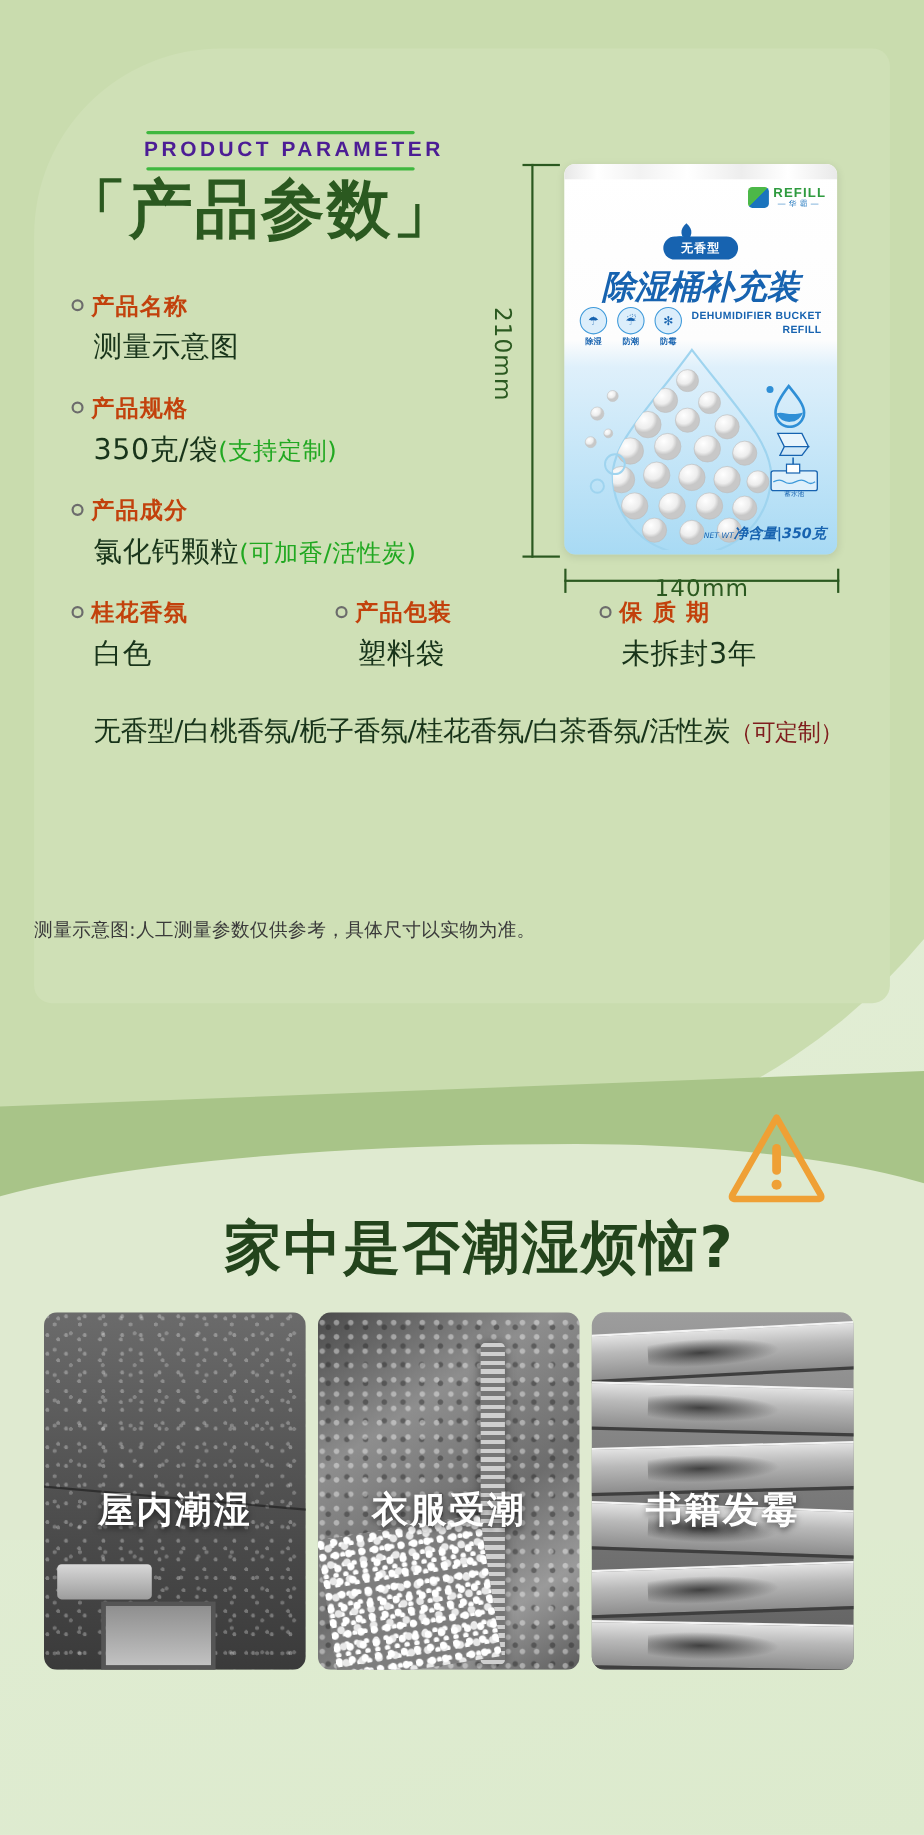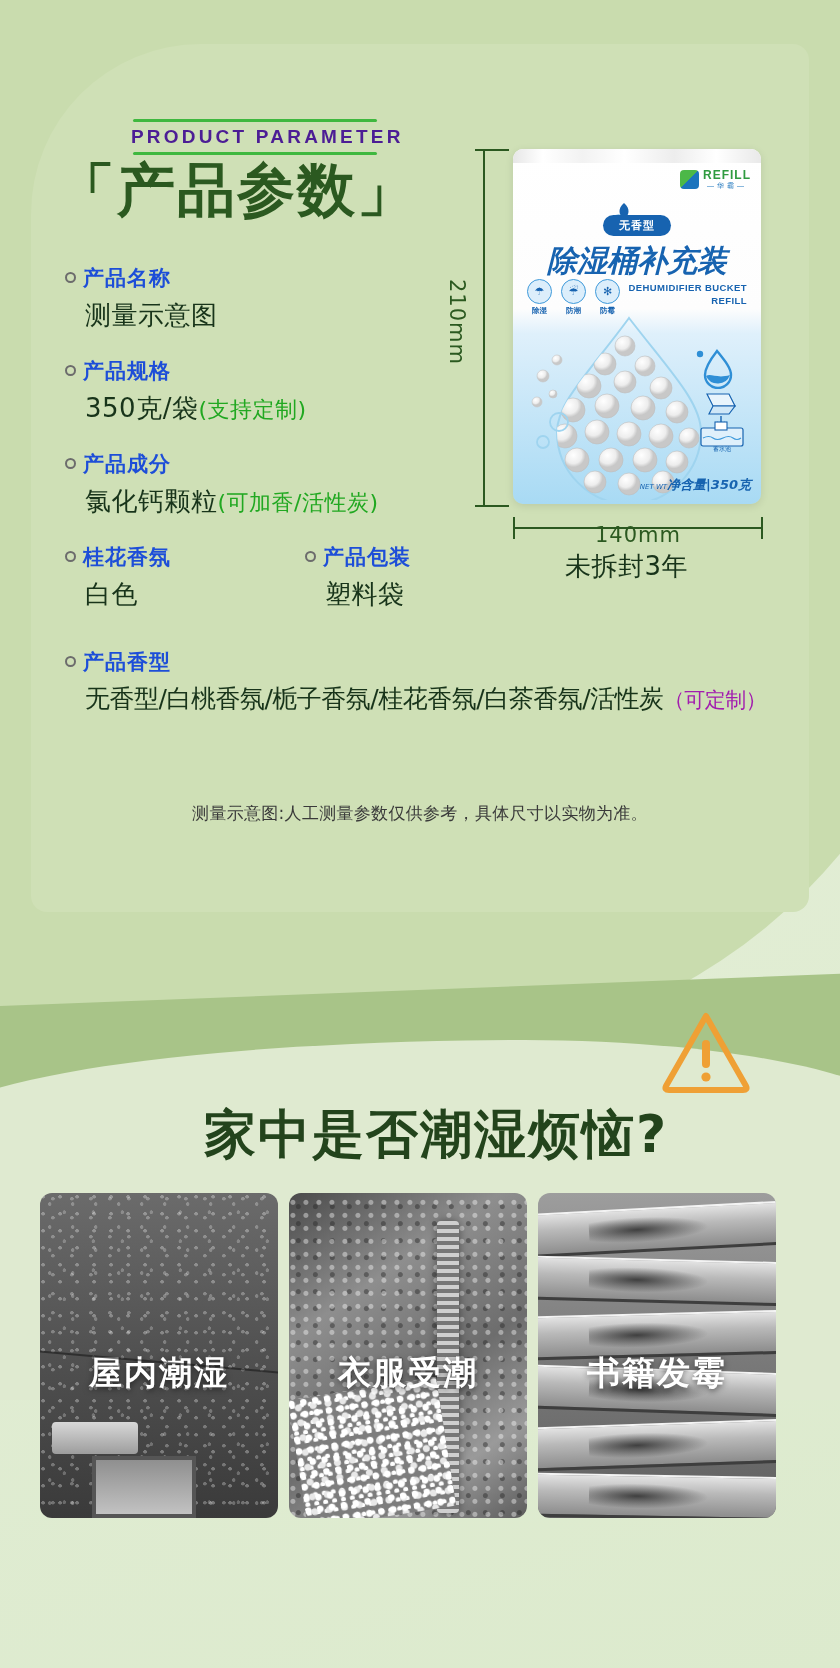--- a/index.html
+++ b/index.html
@@ -70,21 +70,21 @@
     color: #2b5920;
     letter-spacing: 2px;
     white-space: nowrap;
     font-family: "DejaVu Sans", sans-serif;
   }
 
   
   .spec-list { position: absolute; left: 34px; top: 220px; width: 700px; }
   .spec-item { position: relative; margin-bottom: 24px; }
   .spec-label {
-    font-size: 21px; font-weight: bold; color: #1d4ed8;
+    font-size: 21px; font-weight: bold; color: #c2410c;
     letter-spacing: 1px; white-space: nowrap;
     font-family: "DejaVu Sans", sans-serif;
   }
   .spec-label .bullet {
     display: inline-block;
     width: 11px; height: 11px;
     border: 2px solid #6c6c6c;
     border-radius: 50%;
     margin-right: 7px;
     vertical-align: 2px;
@@ -106,25 +106,25 @@
   .col-1 { width: 240px; }
   .col-2 { width: 240px; }
   .col-3 { width: 220px; }
 
   .fragrance-value {
     margin-top: 6px; margin-left: 20px;
     font-size: 25px; color: #18341a;
     letter-spacing: -0.5px; white-space: nowrap;
     font-family: "DejaVu Sans", sans-serif;
   }
-  .fragrance-value .note { color: #a21caf; font-size: 21px; }
+  .fragrance-value .note { color: #7f1d1d; font-size: 21px; }
 
   .footnote {
-    position: absolute; left: 0; right: 0; top: 758px;
-    text-align: center;
+    position: absolute; left: 0; right: 0; top: 790px;
+    text-align: left;
     font-size: 17px; color: #3a3a3a;
     letter-spacing: 0.3px;
     font-family: "DejaVu Sans", sans-serif;
   }
 
   
   .pkg-wrap { position: absolute; left: 430px; top: 95px; width: 340px; height: 420px; }
   .pkg-photo {
     position: absolute; left: 52px; top: 10px;
     width: 248px; height: 355px;
@@ -363,28 +363,28 @@
         </div>
         <div class="spec-value">白色</div>
       </div>
       <div class="spec-item col-2">
         <div class="spec-label">
           <span class="bullet"></span><span>产品包装</span>
         </div>
         <div class="spec-value">塑料袋</div>
       </div>
       <div class="spec-item col-3">
+        <div class="spec-label">
+          <span class="bullet"></span><span>保 质 期</span>
+        </div>
         <div class="spec-value">未拆封3年</div>
       </div>
     </div>
 
     <div class="spec-item" style="margin-top:36px;">
-      <div class="spec-label">
-        <span class="bullet"></span><span>产品香型</span>
-      </div>
       <div class="fragrance-value">
         <span>无香型/白桃香氛/栀子香氛/桂花香氛/白茶香氛/活性炭</span><span class="note">（可定制）</span>
       </div>
     </div>
   </div>
 
   <div class="footnote">测量示意图:人工测量参数仅供参考，具体尺寸以实物为准。</div>
 
   <div class="pkg-wrap">
 

